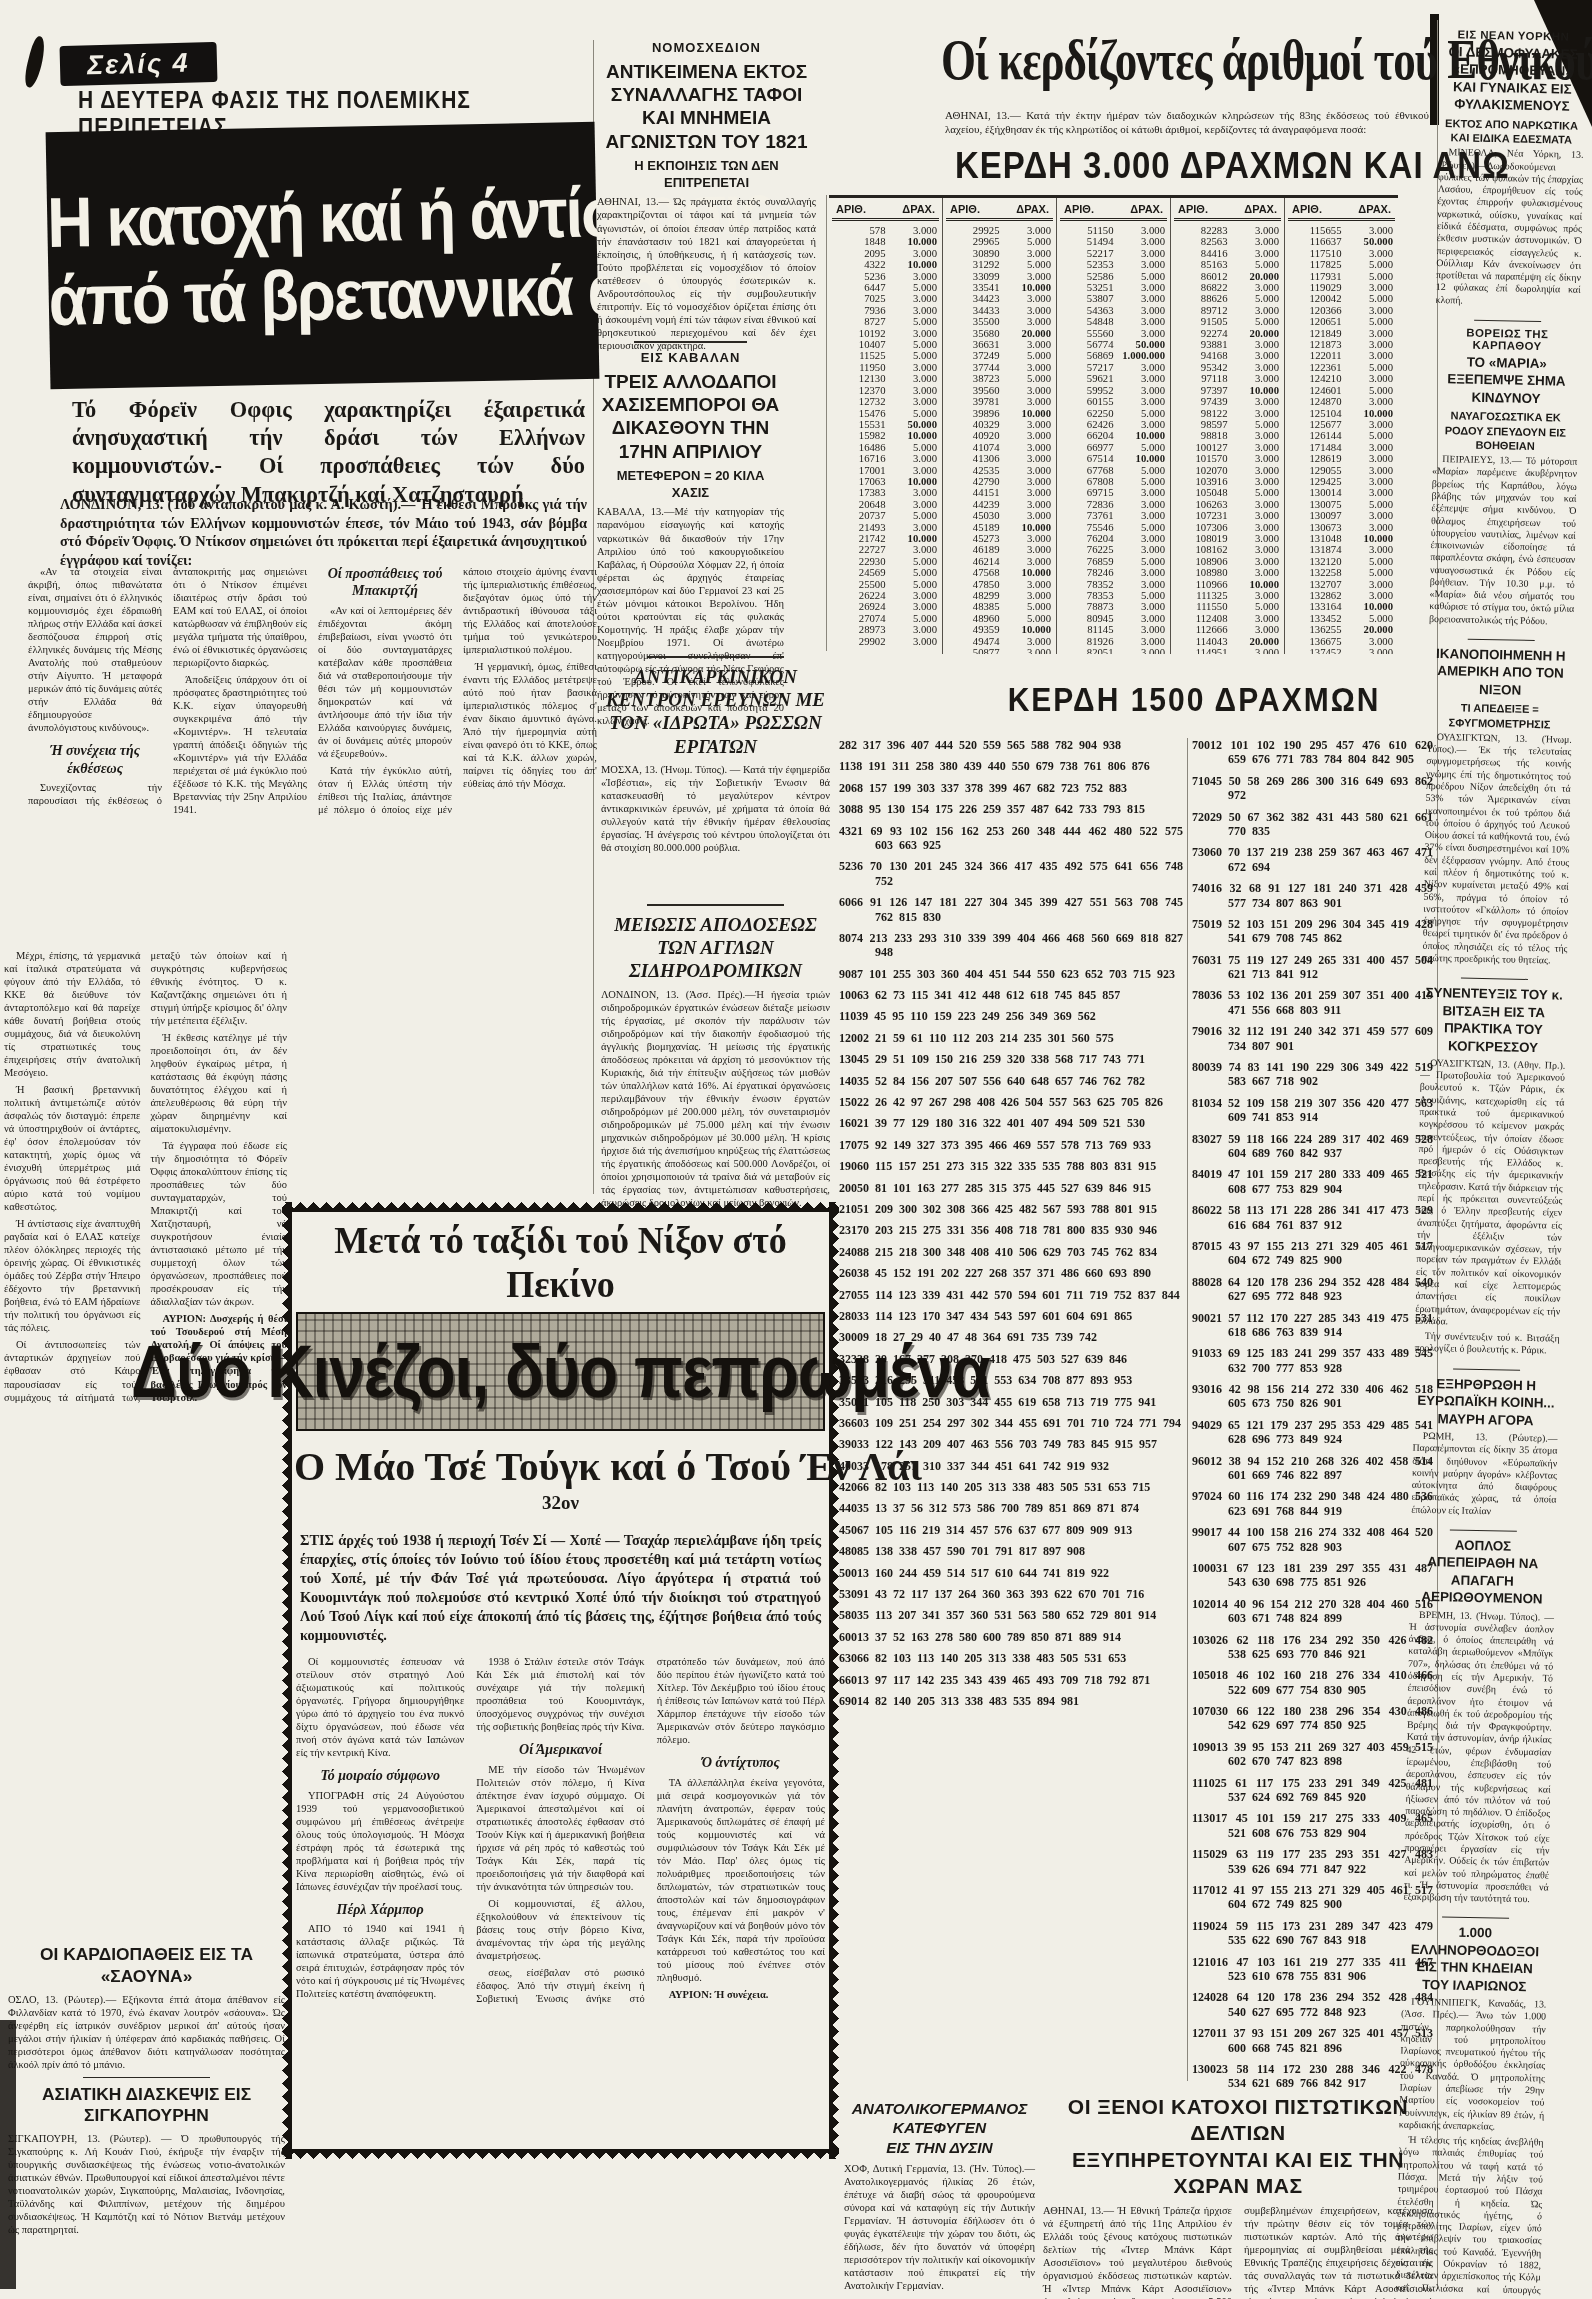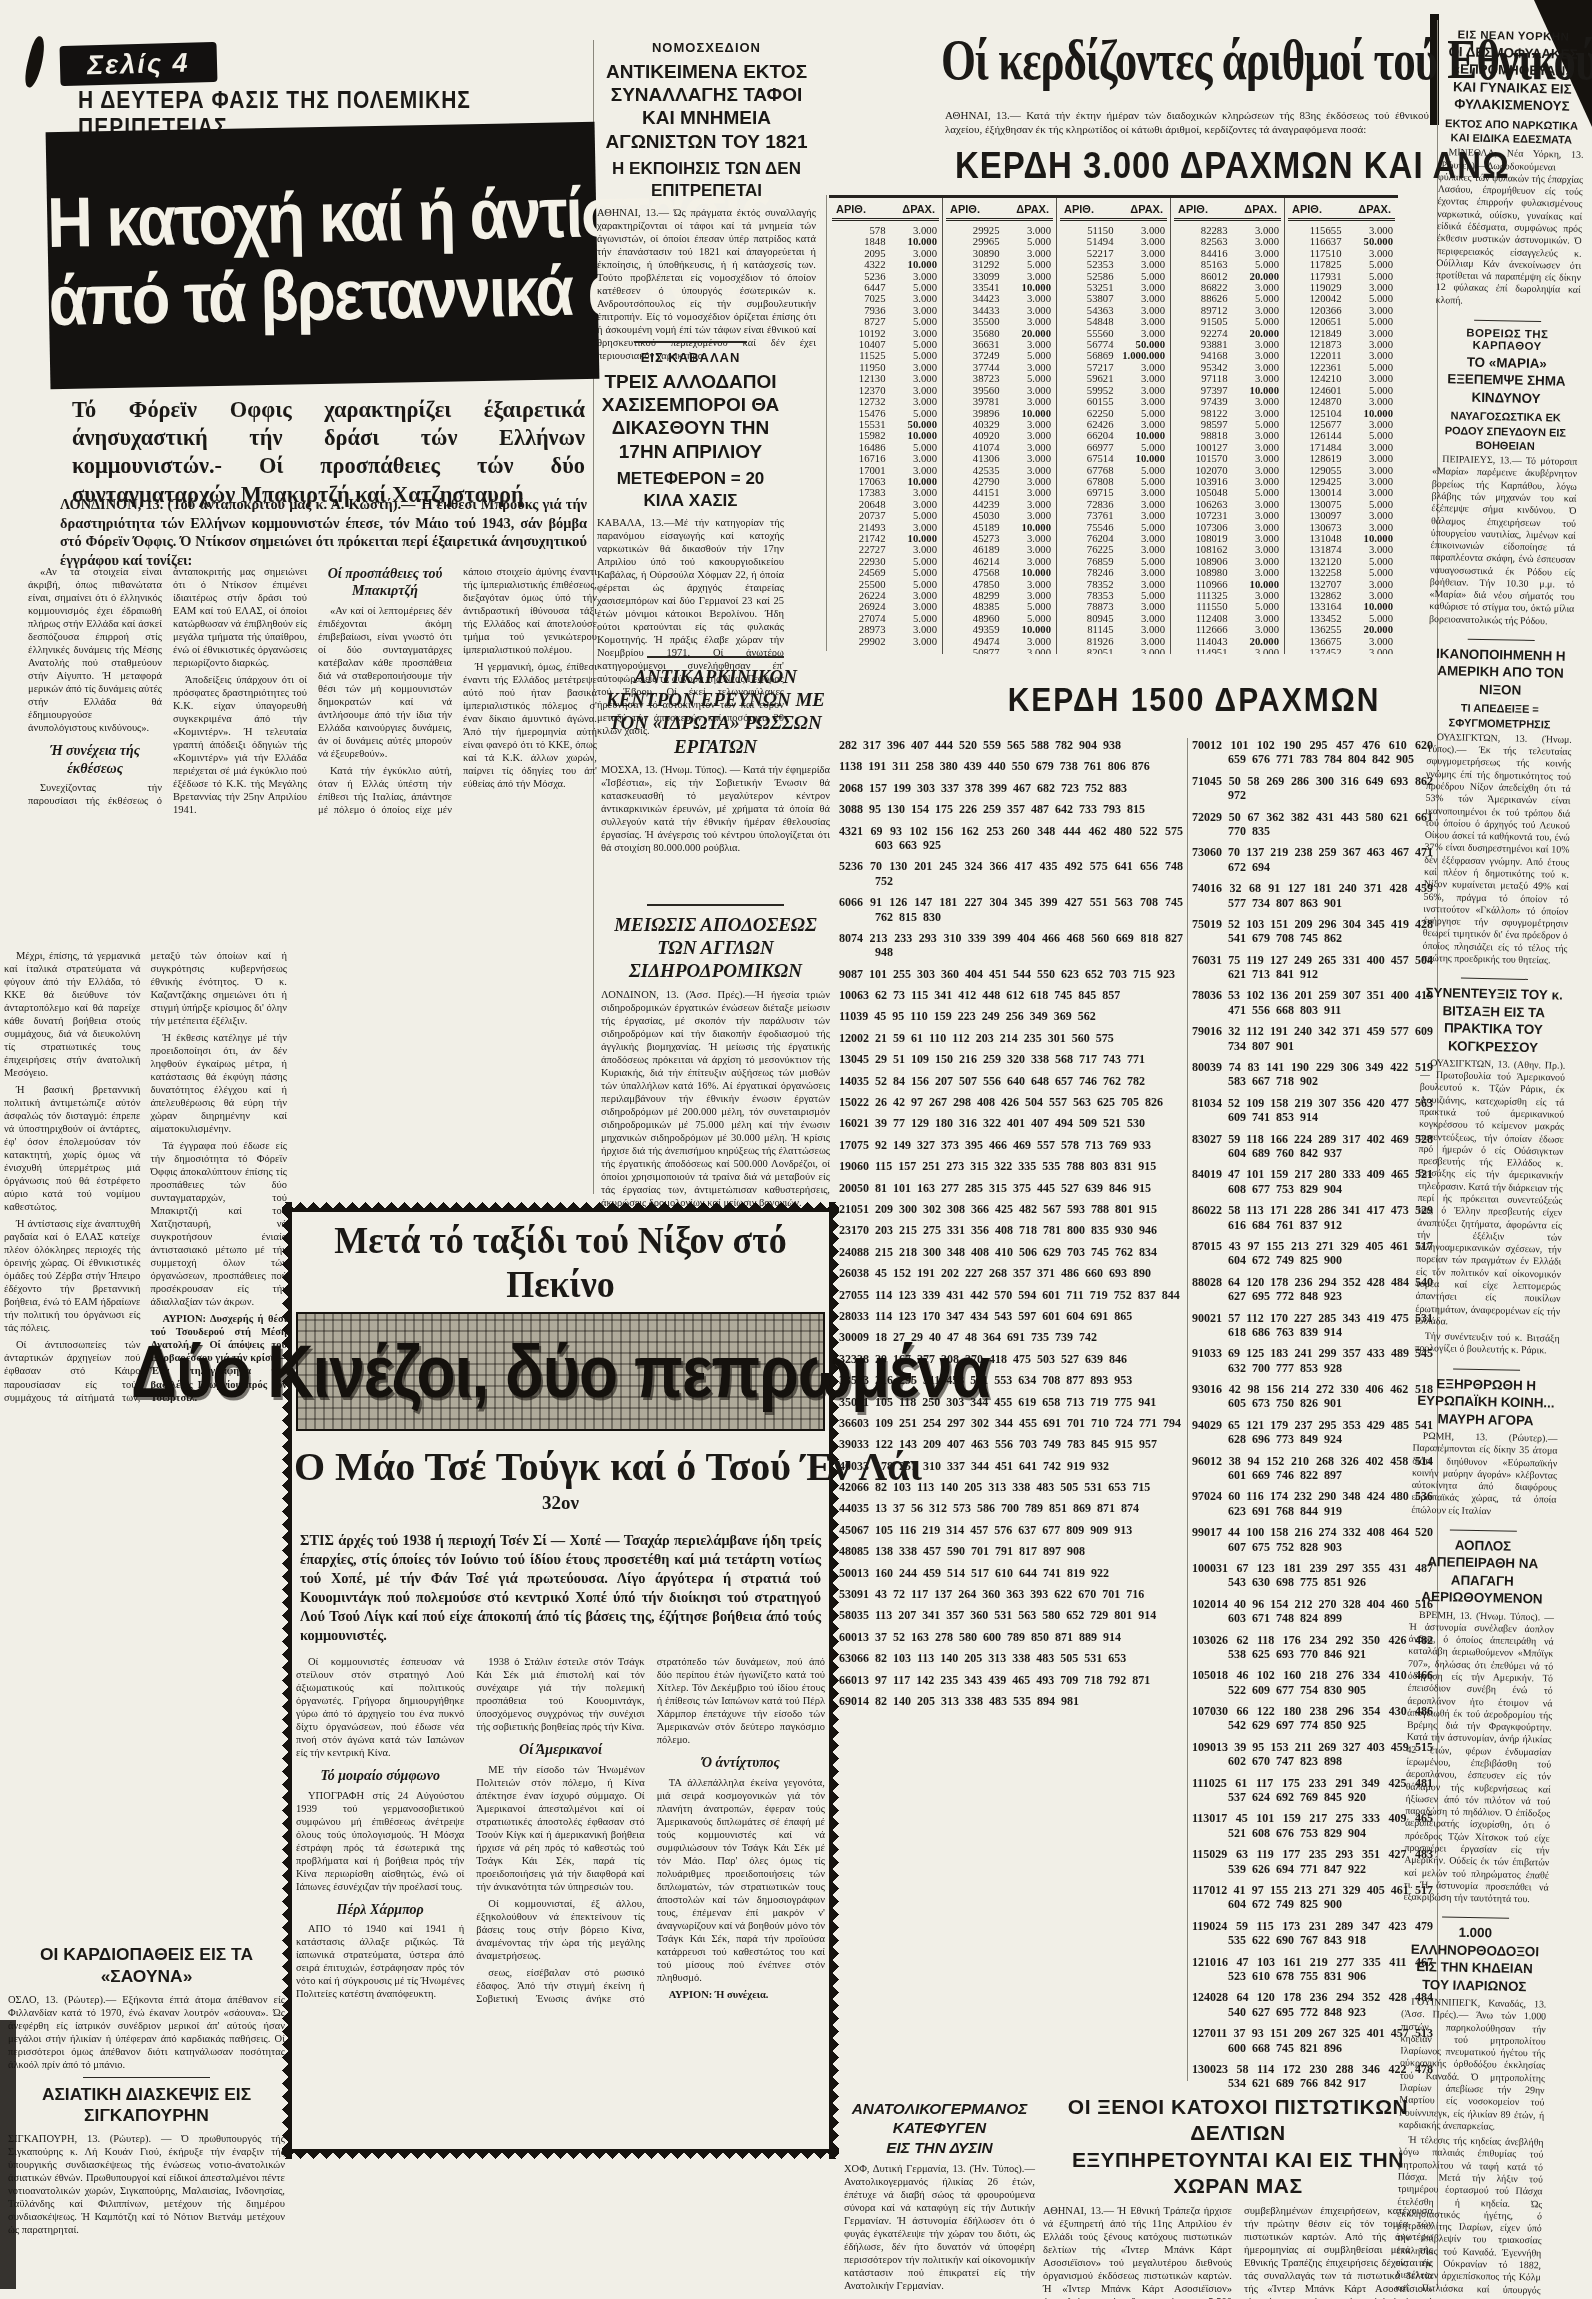--- a/index.html
+++ b/index.html
@@ -25,21 +25,21 @@
   #deck{left:72px;top:396px;width:513px;font-size:22.4px;font-weight:bold;line-height:1.26;text-align:justify;}
   #lead{left:60px;top:495px;width:527px;font-size:14.4px;font-weight:bold;line-height:1.3;text-align:justify;}
   #body4{left:28px;top:565px;width:569px;height:380px;columns:4;column-gap:11px;overflow:hidden;}
   #body2{left:4px;top:949px;width:283px;height:983px;columns:2;column-gap:10px;overflow:hidden;}
   .tomorrow{font-weight:bold;margin-top:6px;}
   
   .midart{left:597px;width:219px;}
   .tag-sm{font-family:"Liberation Sans",sans-serif;font-weight:bold;font-size:13px;text-align:center;letter-spacing:1px;}
   .head-md{font-family:"Liberation Sans",sans-serif;font-weight:bold;font-size:19px;line-height:1.22;text-align:center;margin:5px 0;}
   .head-it{font-style:italic;font-family:"Liberation Serif",serif;}
-  .deck-sm{font-family:"Liberation Sans",sans-serif;font-weight:bold;font-size:17px;text-align:center;line-height:1.3;margin:4px 0;}
+  .deck-sm{font-family:"Liberation Sans",sans-serif;font-weight:bold;font-size:13px;text-align:center;line-height:1.3;margin:4px 0;}
   
   #lotthead{left:941px;top:34px;width:490px;font-weight:bold;font-size:45px;white-space:nowrap;
     transform:scaleY(1.25);letter-spacing:-1px;}
   #lottintro{left:945px;top:109px;width:484px;font-size:11px;line-height:1.25;text-align:justify;}
   #sec1title{left:955px;top:147px;width:458px;font-family:"Liberation Sans",sans-serif;font-weight:bold;
     font-size:33px;text-align:center;transform:scaleY(1.1);letter-spacing:1px;white-space:nowrap;}
   #ltable{left:829px;top:195px;width:569px;height:456px;border-top:3px solid #26231f;display:flex;}
   .pair{flex:1 1 0;border-left:1px solid #55514a;padding:0 3px;overflow:hidden;}
   .pair:first-child{border-left:none;}
   .pair .ph{display:flex;justify-content:space-between;font-family:"Liberation Sans",sans-serif;

